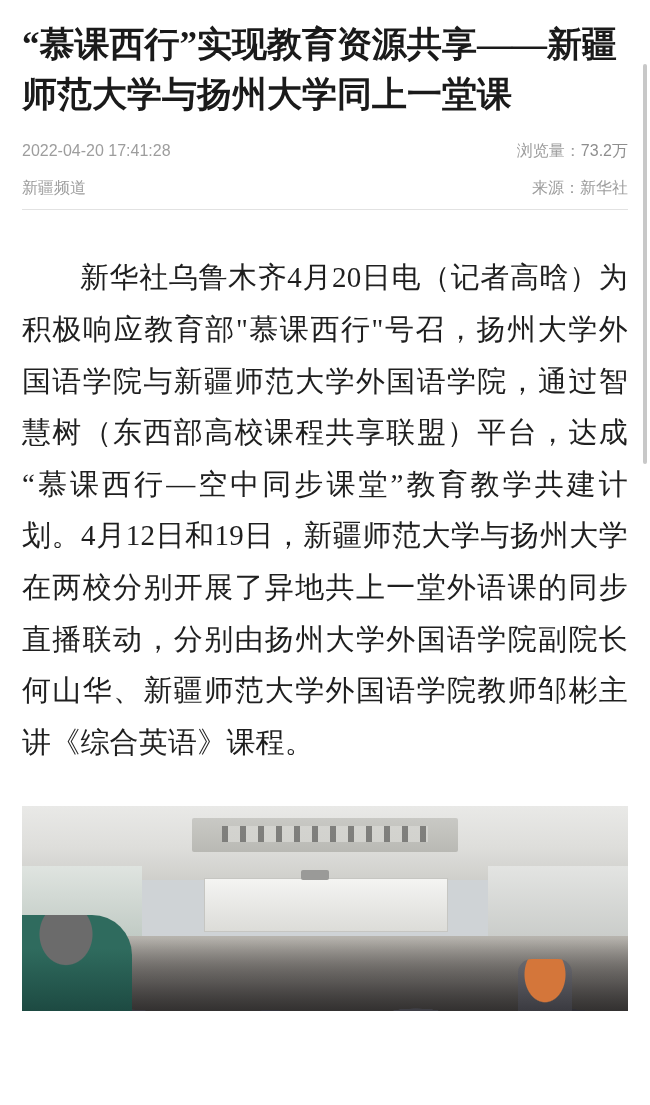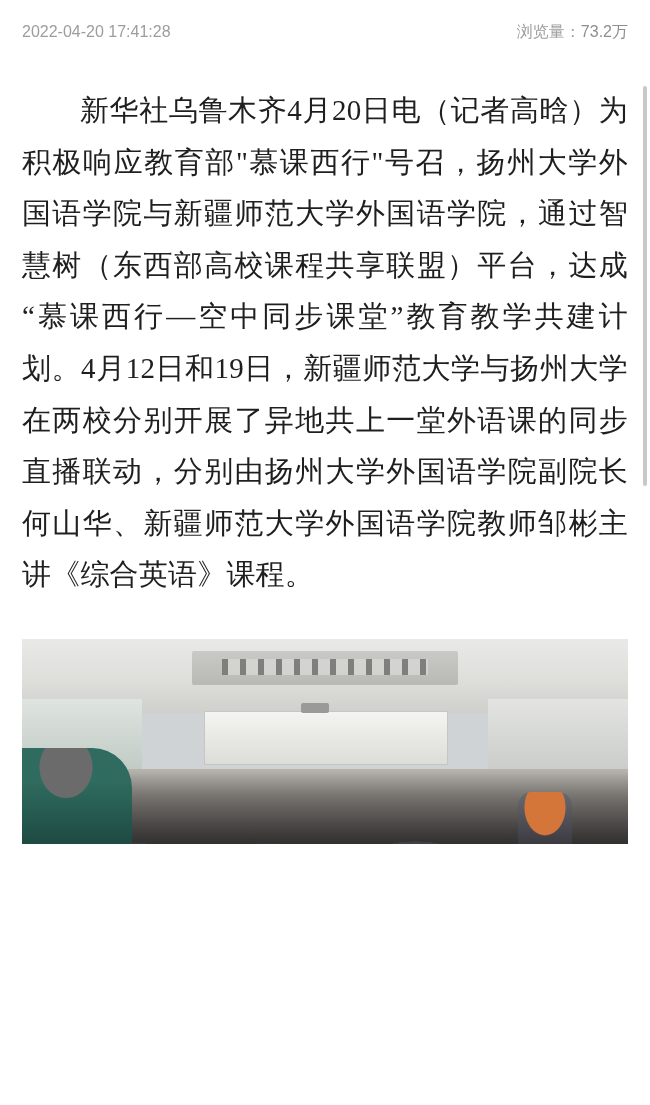--- a/index.html
+++ b/index.html
@@ -186,28 +186,35 @@
     border-radius: 2px;
     background: #c8c8c8;
   }
 </style>
 </head>
 <body>
 
 <div class="page">
   <div class="article">
 
+    <h1 class="headline">“慕课西行”实现教育资源共享——新疆师范大学与扬州大学同上一堂课</h1>
 
     <div class="meta">
       <span class="meta-left">2022-04-20 17:41:28</span>
       <span class="meta-right">
         <span>浏览量：</span><span class="count">73.2万</span>
       </span>
     </div>
 
+    <div class="subline">
+      <span>新疆频道</span>
+      <span>
+        <span>来源：</span><span>新华社</span>
+      </span>
+    </div>
 
     <p class="body-text">新华社乌鲁木齐4月20日电（记者高晗）为积极响应教育部"慕课西行"号召，扬州大学外国语学院与新疆师范大学外国语学院，通过智慧树（东西部高校课程共享联盟）平台，达成“慕课西行—空中同步课堂”教育教学共建计划。4月12日和19日，新疆师范大学与扬州大学在两校分别开展了异地共上一堂外语课的同步直播联动，分别由扬州大学外国语学院副院长何山华、新疆师范大学外国语学院教师邹彬主讲《综合英语》课程。</p>
 
     <div class="photo">
       <div class="ceiling"></div>
       <div class="wall-left"></div>
       <div class="wall-right"></div>
       <div class="screen"></div>
       <div class="projector"></div>
       <div class="floor"></div>

